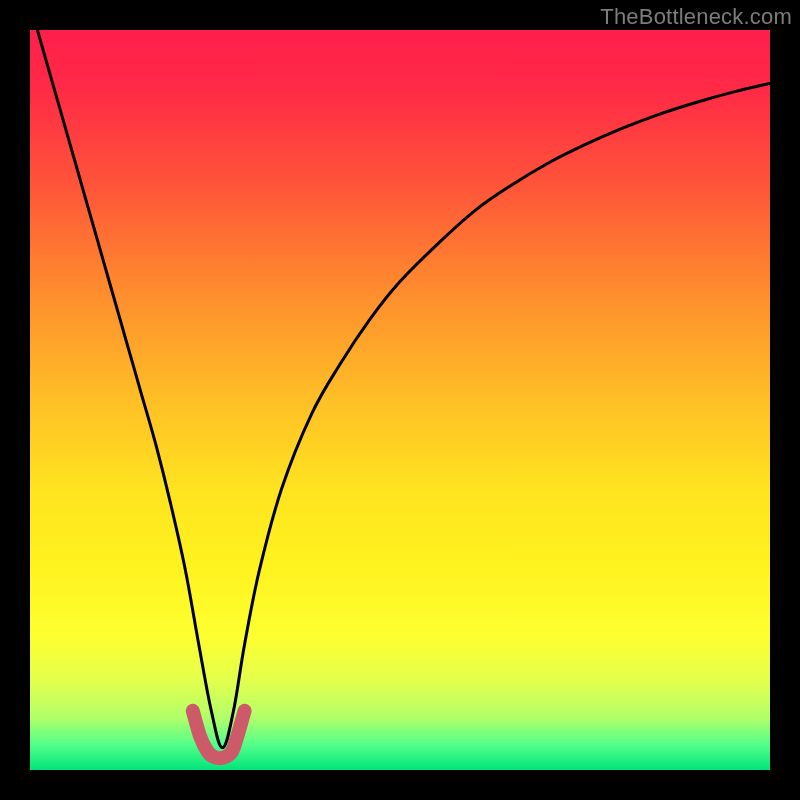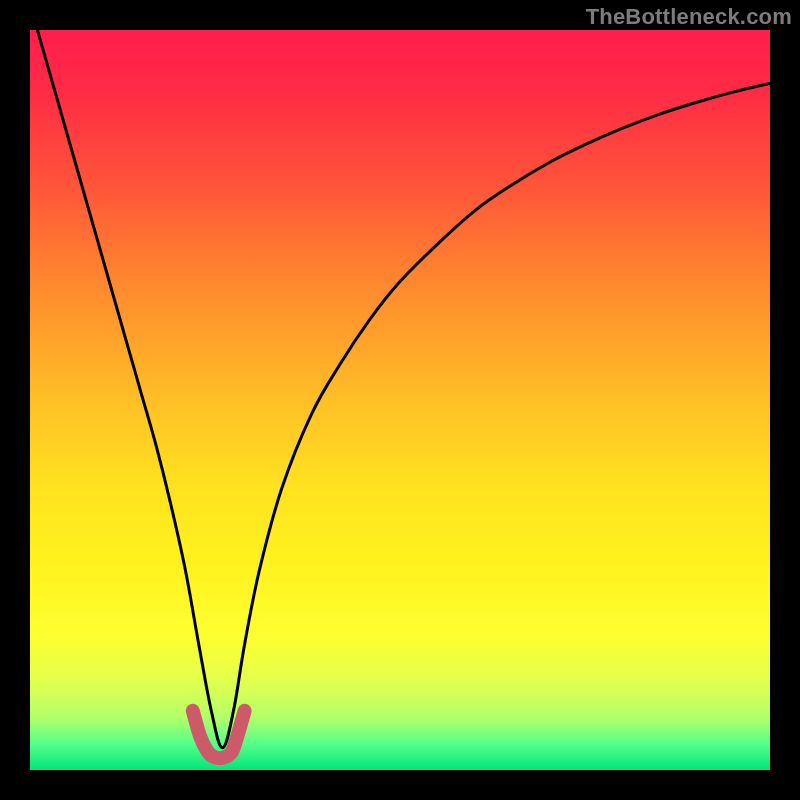--- a/index.html
+++ b/index.html
@@ -31,21 +31,21 @@
     top: 0; left: 0;
     width: 100%;
     height: 100%;
   }
   .watermark {
     position: absolute;
     top: 4px;
     right: 8px;
     color: #7c7c7c;
     font-size: 22px;
-    font-weight: 700;
+    font-weight: 400;
     letter-spacing: 0.2px;
     user-select: none;
   }
   .curve-svg {
     position: absolute;
     top: 0; left: 0;
     width: 100%;
     height: 100%;
   }
 </style>

